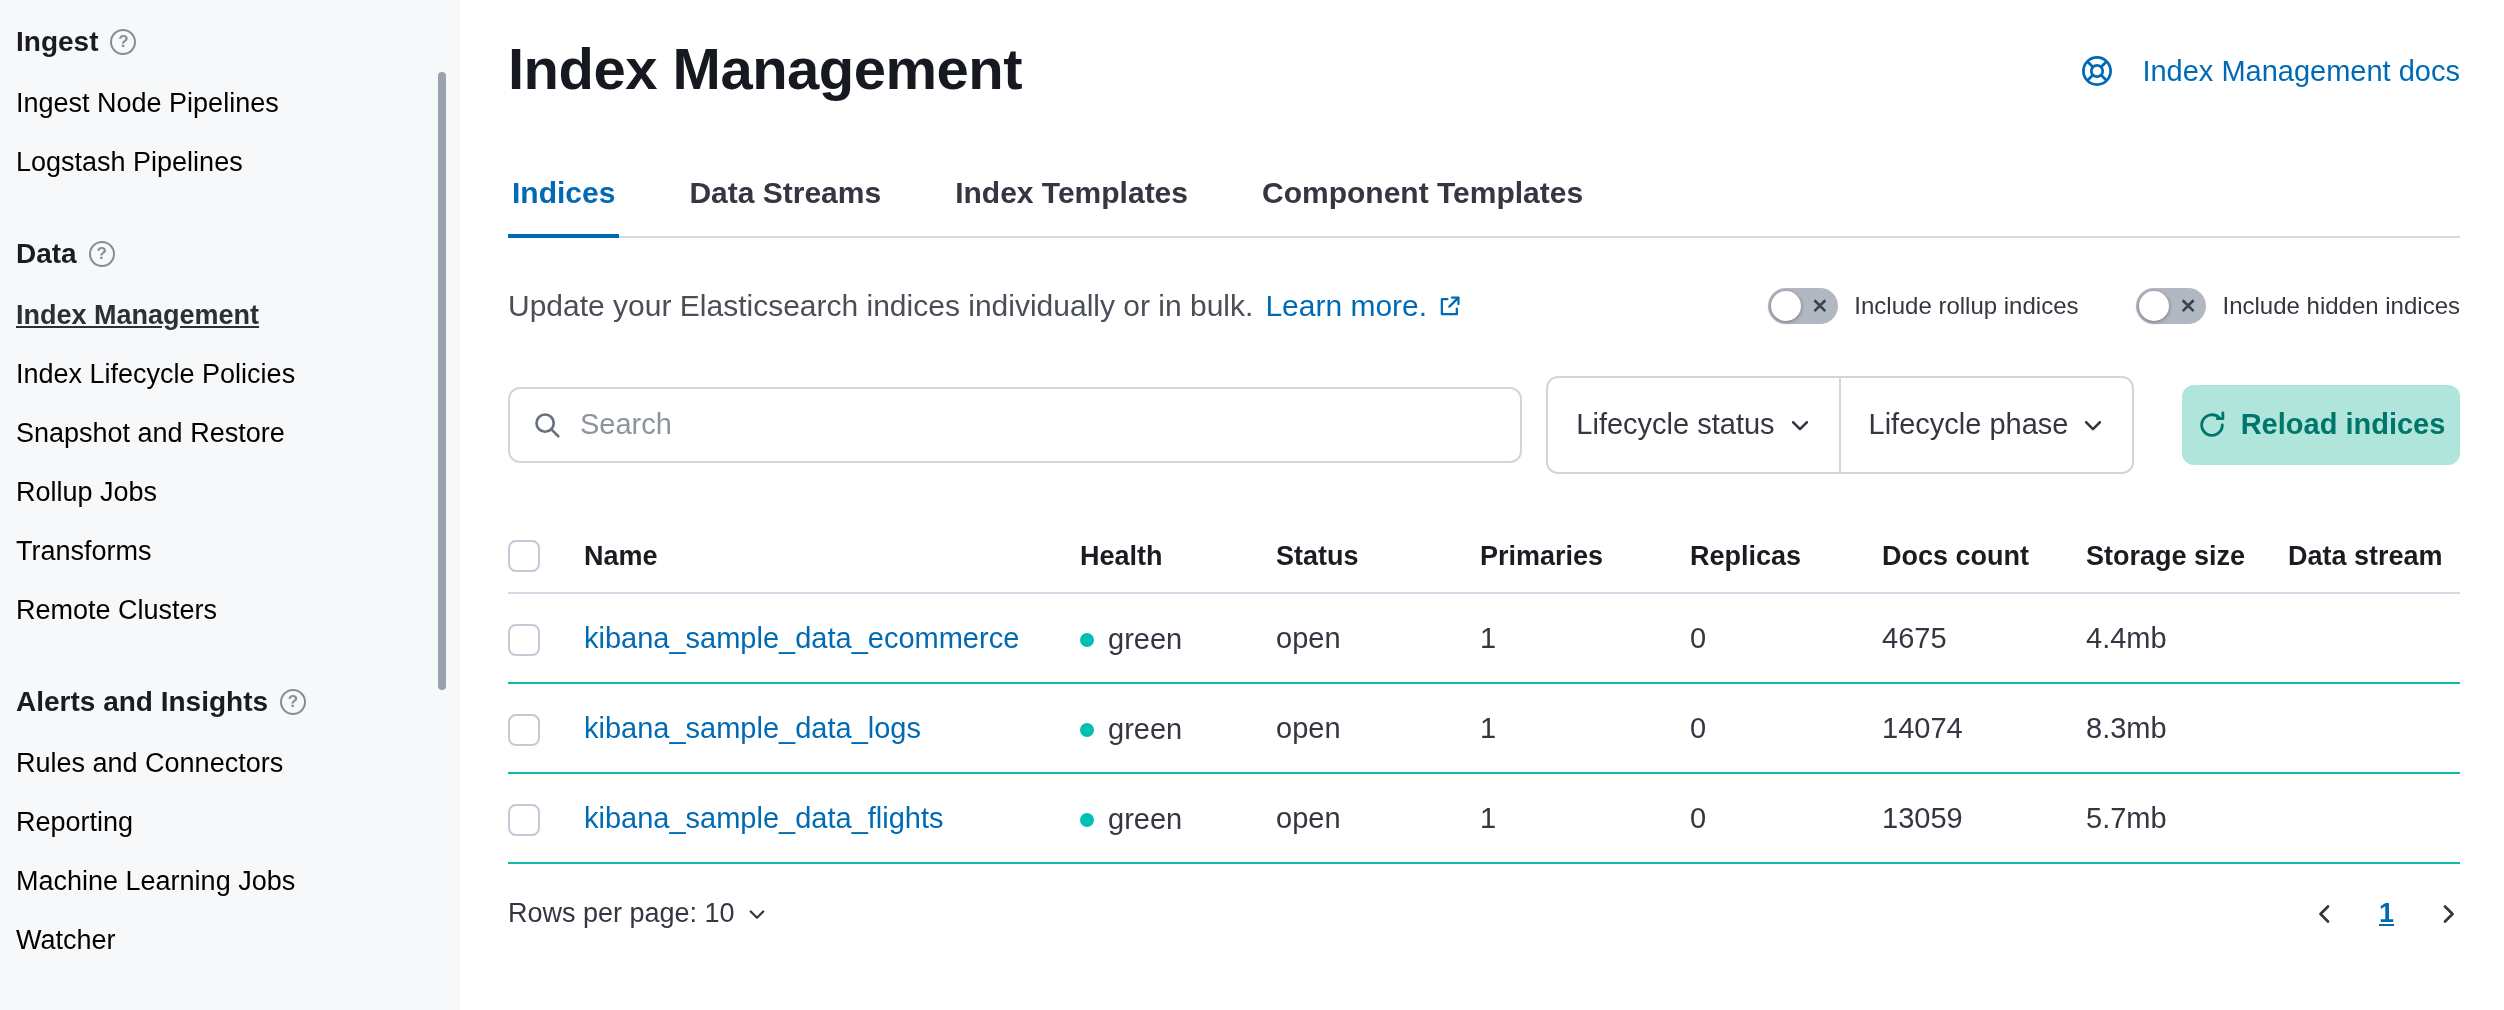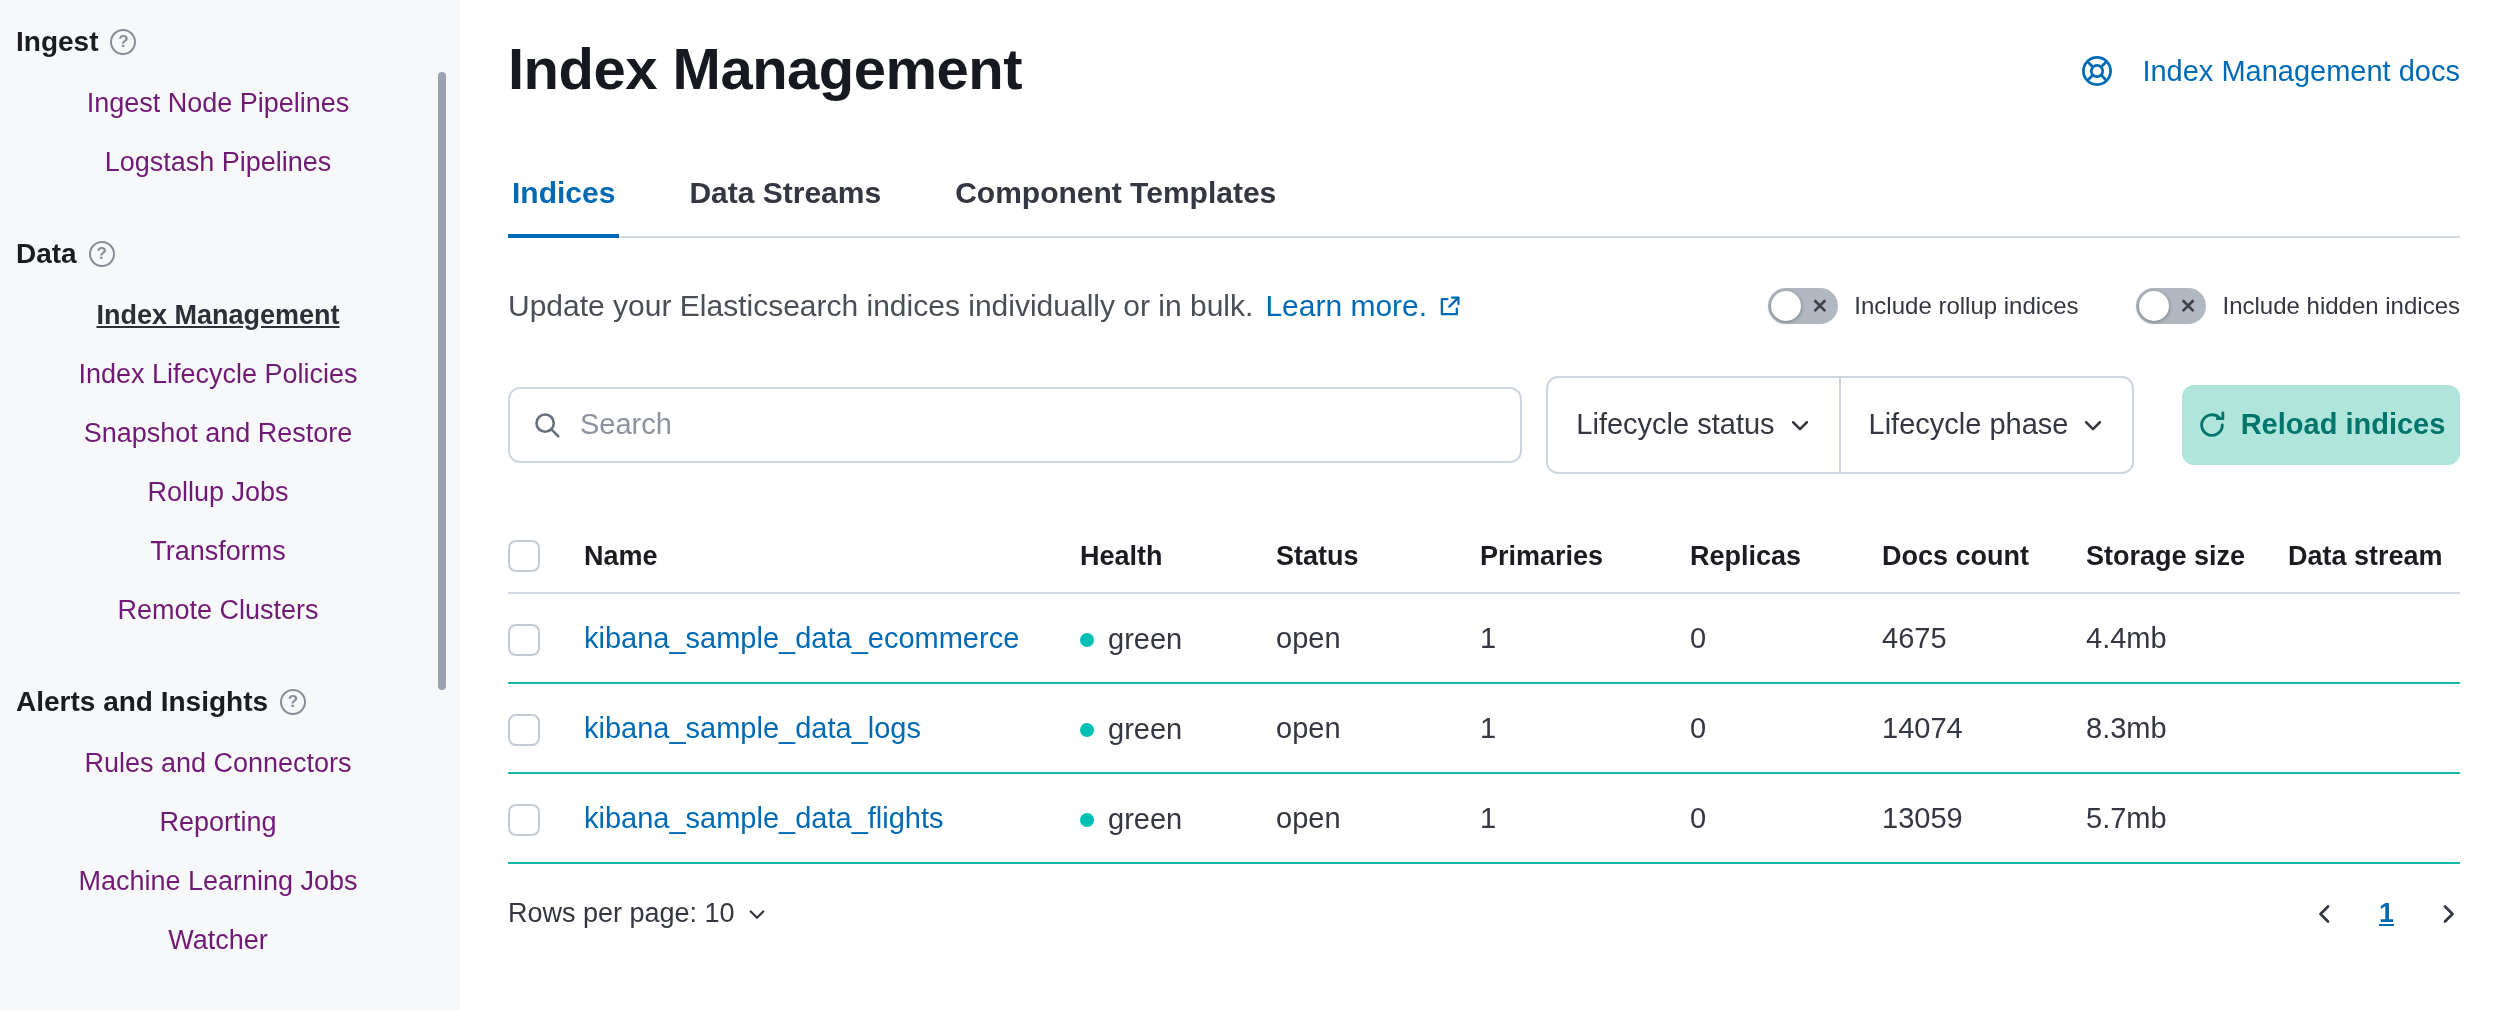--- a/index.html
+++ b/index.html
@@ -7,39 +7,39 @@
   body {
     width: 2504px; height: 1010px; overflow: hidden;
     background: #ffffff; color: #343741;
     font-family: "Liberation Sans", sans-serif;
     display: flex;
   }
 
   
   .sidebar {
     position: relative; flex: 0 0 460px; width: 460px; height: 100%;
-    background: #f7f8fa; padding: 26px 40px 0 16px; text-align: center;
+    background: #f7f8fa; padding: 26px 40px 0 16px;
   }
   .scrollbar-thumb {
     position: absolute; top: 72px; right: 14px; width: 8px; height: 618px;
     border-radius: 4px; background: #9aa2af;
   }
   .nav-heading {
     display: flex; align-items: center; gap: 12px;
     font-size: 28px; font-weight: 700; color: #1a1c21;
     margin: 46px 0 16px;
   }
   .nav-section:first-child .nav-heading { margin-top: 0; }
   .help-icon {
     width: 26px; height: 26px; border: 2px solid #878d96; color: #878d96;
     border-radius: 50%; font-size: 17px; font-weight: 700;
     display: inline-flex; align-items: center; justify-content: center;
     flex: 0 0 auto; cursor: pointer;
   }
-  .nav-item { font-size: 27px; color: #701a75; padding: 14px 0; cursor: pointer; white-space: nowrap; }
+  .nav-item { font-size: 27px; color: #000000; padding: 14px 0; cursor: pointer; white-space: nowrap; }
   .nav-item.active { font-weight: 700; text-decoration: underline; color: #2b2f36; }
 
   
   .main { flex: 1; min-width: 0; padding: 34px 44px 0 48px; }
 
   .page-header { display: flex; justify-content: space-between; align-items: flex-start; }
   h1.page-title { margin: 0; font-size: 58px; line-height: 1.2; font-weight: 700; color: #16191f; letter-spacing: -0.5px; }
   .docs-link {
     display: inline-flex; align-items: center; gap: 28px; margin-top: 20px;
     color: #006bb4; font-size: 29px; text-decoration: none; cursor: pointer; white-space: nowrap;
@@ -175,20 +175,21 @@
         <circle cx="8" cy="8" r="2.7"></circle>
         <path d="M3.5 3.5l2.6 2.6M12.5 3.5L9.9 6.1M3.5 12.5l2.6-2.6M12.5 12.5L9.9 9.9"></path>
       </svg>
       <span>Index Management docs</span>
     </a>
   </div>
 
   <div class="tabs">
     <div class="tab active">Indices</div>
     <div class="tab">Data Streams</div>
+    <div class="tab">Index Templates</div>
     <div class="tab">Component Templates</div>
   </div>
 
   <div class="desc-row">
     <div class="desc">
       <span>Update your Elasticsearch indices individually or in bulk.</span>
       <a class="learn-more">
         <span>Learn more.</span>
         <svg width="26" height="26" viewBox="0 0 16 16" fill="none" stroke="currentColor" stroke-width="1.4" stroke-linecap="round" stroke-linejoin="round">
           <path d="M9.2 2.8h4v4"></path>

